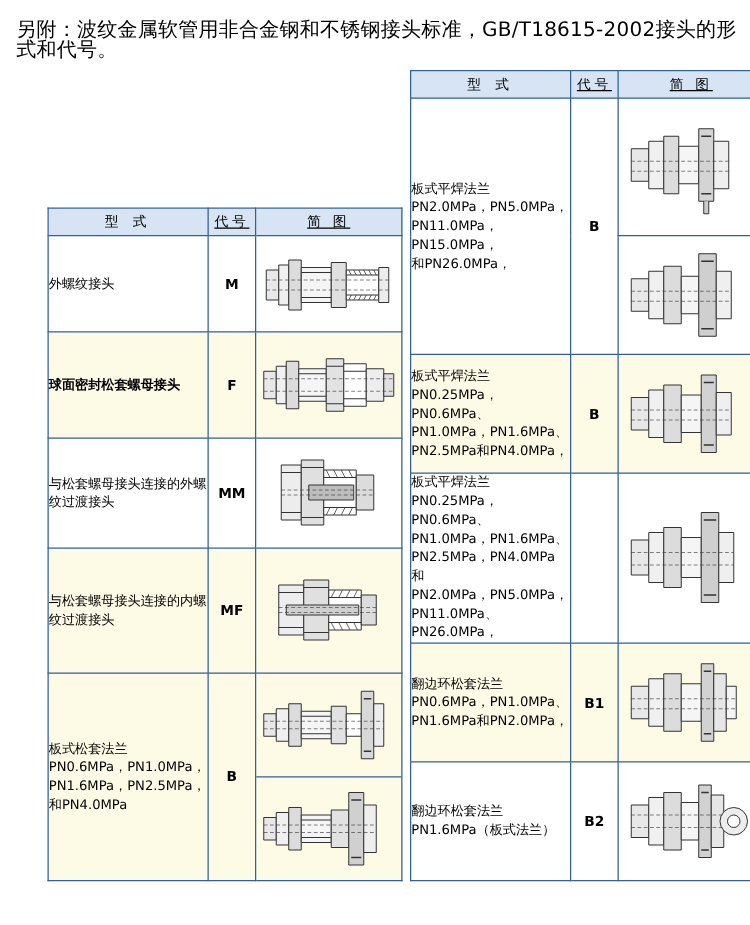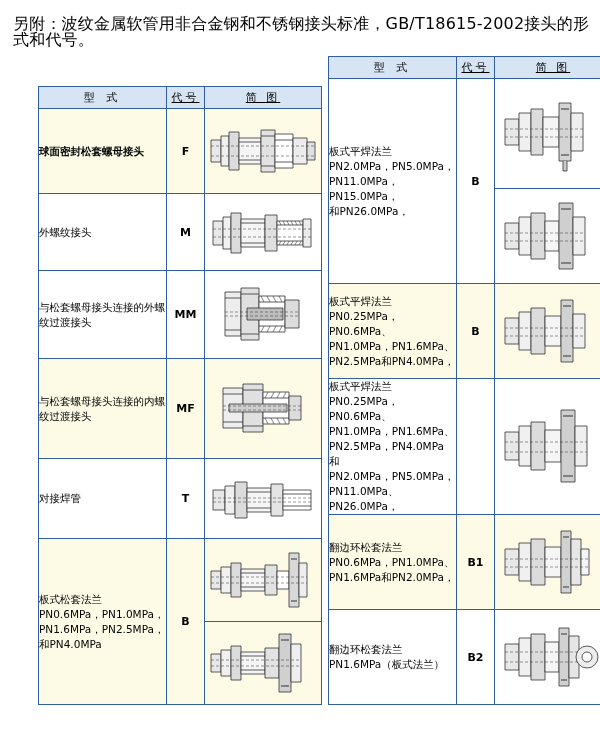--- a/index.html
+++ b/index.html
@@ -98,43 +98,20 @@
           <col class="col-pic">
       </colgroup>
       <thead>
         <tr>
           <th class="c-type">型        式</th>
           <th class="c-code">代号</th>
           <th class="c-pic">简        图</th>
         </tr>
       </thead>
       <tbody>
-
-        <tr style="height:85px;">
-          <td class="type hl bold-line">球面密封松套螺母接头</td>
-          <td class="code hl">F</td>
-          <td class="pic hl">
-            <svg width="112" height="70" viewBox="0 0 112 70">
-              <g stroke="#333" stroke-width="0.8" fill="none">
-                <path d="M4 24 L4 46 L14 46 L14 24 Z" fill="#e8e8e8"></path>
-                <path d="M14 20 L14 50 L22 50 L22 20 Z" fill="#f0f0f0"></path>
-                <path d="M22 16 L22 54 L32 54 L32 16 Z" fill="#dcdcdc"></path>
-                <path d="M32 22 L32 48 L54 48 L54 22 Z" fill="#f5f5f5"></path>
-                <path d="M32 26 L54 26 M32 44 L54 44"></path>
-                <path d="M54 14 L54 56 L68 56 L68 14 Z" fill="#e2e2e2"></path>
-                <path d="M54 20 L68 20 M54 50 L68 50"></path>
-                <path d="M68 18 L68 52 L86 52 L86 18 Z" fill="#ffffff"></path>
-                <path d="M68 24 L86 24 M68 46 L86 46"></path>
-                <path d="M86 22 L86 48 L100 48 L100 22 Z" fill="#ededed"></path>
-                <path d="M100 26 L100 44 L108 44 L108 26 Z" fill="#e0e0e0"></path>
-                <path d="M4 30 L108 30 M4 40 L108 40" stroke-dasharray="3,2" stroke-width="0.5"></path>
-              </g>
-            </svg>
-          </td>
-        </tr>
 
         <tr style="height:77px;">
           <td class="type plain">外螺纹接头</td>
           <td class="code plain">M</td>
           <td class="pic plain">
             <svg width="112" height="62" viewBox="0 0 112 62">
               <g stroke="#333" stroke-width="0.8" fill="none">
                 <path d="M6 20 L6 44 L16 44 L16 20 Z" fill="#e8e8e8"></path>
                 <path d="M16 16 L16 48 L24 48 L24 16 Z" fill="#f0f0f0"></path>
                 <path d="M24 12 L24 52 L34 52 L34 12 Z" fill="#dcdcdc"></path>
@@ -147,20 +124,43 @@
                   <path d="M72 20 L74 24 M76 20 L78 24 M80 20 L82 24 M84 20 L86 24 M88 20 L90 24 M92 20 L94 24"></path>
                   <path d="M72 44 L74 40 M76 44 L78 40 M80 44 L82 40 M84 44 L86 40 M88 44 L90 40 M92 44 L94 40"></path>
                 </g>
                 <path d="M96 18 L96 46 L104 46 L104 18 Z" fill="#ececec"></path>
                 <path d="M6 28 L104 28 M6 36 L104 36" stroke-dasharray="3,2" stroke-width="0.5"></path>
               </g>
             </svg>
           </td>
         </tr>
 
+        <tr style="height:85px;">
+          <td class="type hl bold-line">球面密封松套螺母接头</td>
+          <td class="code hl">F</td>
+          <td class="pic hl">
+            <svg width="112" height="70" viewBox="0 0 112 70">
+              <g stroke="#333" stroke-width="0.8" fill="none">
+                <path d="M4 24 L4 46 L14 46 L14 24 Z" fill="#e8e8e8"></path>
+                <path d="M14 20 L14 50 L22 50 L22 20 Z" fill="#f0f0f0"></path>
+                <path d="M22 16 L22 54 L32 54 L32 16 Z" fill="#dcdcdc"></path>
+                <path d="M32 22 L32 48 L54 48 L54 22 Z" fill="#f5f5f5"></path>
+                <path d="M32 26 L54 26 M32 44 L54 44"></path>
+                <path d="M54 14 L54 56 L68 56 L68 14 Z" fill="#e2e2e2"></path>
+                <path d="M54 20 L68 20 M54 50 L68 50"></path>
+                <path d="M68 18 L68 52 L86 52 L86 18 Z" fill="#ffffff"></path>
+                <path d="M68 24 L86 24 M68 46 L86 46"></path>
+                <path d="M86 22 L86 48 L100 48 L100 22 Z" fill="#ededed"></path>
+                <path d="M100 26 L100 44 L108 44 L108 26 Z" fill="#e0e0e0"></path>
+                <path d="M4 30 L108 30 M4 40 L108 40" stroke-dasharray="3,2" stroke-width="0.5"></path>
+              </g>
+            </svg>
+          </td>
+        </tr>
+
         <tr style="height:88px;margin-left:28px;">
           <td class="type plain">与松套螺母接头连接的外螺纹过渡接头</td>
           <td class="code plain">MM</td>
           <td class="pic plain">
             <svg width="112" height="74" viewBox="0 0 112 74">
               <g stroke="#333" stroke-width="0.8" fill="none">
                 <path d="M18 14 L18 58 L34 58 L34 14 Z" fill="#ededed"></path>
                 <path d="M18 20 L34 20 M18 52 L34 52"></path>
                 <path d="M34 10 L34 62 L52 62 L52 10 Z" fill="#e0e0e0"></path>
                 <path d="M34 16 L52 16 M34 56 L52 56"></path>
@@ -195,39 +195,20 @@
                   <path d="M58 46 L61 52 M64 46 L67 52 M70 46 L73 52 M76 46 L79 52"></path>
                 </g>
                 <path d="M82 24 L82 48 L94 48 L94 24 Z" fill="#dcdcdc"></path>
                 <path d="M22 32 L80 32 L80 40 L22 40 Z" fill="#cfcfcf"></path>
                 <path d="M16 34 L94 34 M16 38 L94 38" stroke-dasharray="3,2" stroke-width="0.5"></path>
               </g>
             </svg>
           </td>
         </tr>
 
-        <tr style="height:80px;">
-          <td class="type plain">对接焊管</td>
-          <td class="code plain">T</td>
-          <td class="pic plain">
-            <svg width="112" height="66" viewBox="0 0 112 66">
-              <g stroke="#333" stroke-width="0.8" fill="none">
-                <path d="M6 24 L6 44 L18 44 L18 24 Z" fill="#e8e8e8"></path>
-                <path d="M18 20 L18 48 L28 48 L28 20 Z" fill="#f0f0f0"></path>
-                <path d="M28 16 L28 52 L40 52 L40 16 Z" fill="#dcdcdc"></path>
-                <path d="M40 22 L40 46 L64 46 L64 22 Z" fill="#f5f5f5"></path>
-                <path d="M40 26 L64 26 M40 42 L64 42"></path>
-                <path d="M64 18 L64 50 L76 50 L76 18 Z" fill="#e4e4e4"></path>
-                <path d="M76 24 L76 44 L104 44 L104 24 Z" fill="#ffffff"></path>
-                <path d="M76 28 L104 28 M76 40 L104 40"></path>
-                <path d="M6 32 L104 32 M6 36 L104 36" stroke-dasharray="3,2" stroke-width="0.5"></path>
-              </g>
-            </svg>
-          </td>
-        </tr>
 
         <tr style="height:165px;margin-left:15px;">
           <td class="type hl" style="white-space:pre-line;">板式松套法兰
 PN0.6MPa，PN1.0MPa，
 PN1.6MPa，PN2.5MPa，
 和PN4.0MPa</td>
           <td class="code hl">B</td>
           <td class="pic hl" style="padding:0;">
             <div style="border-bottom:1px solid #2f5fa0; height:82px; display:flex; align-items:center; justify-content:center;">
               <svg width="112" height="74" viewBox="0 0 112 74">

